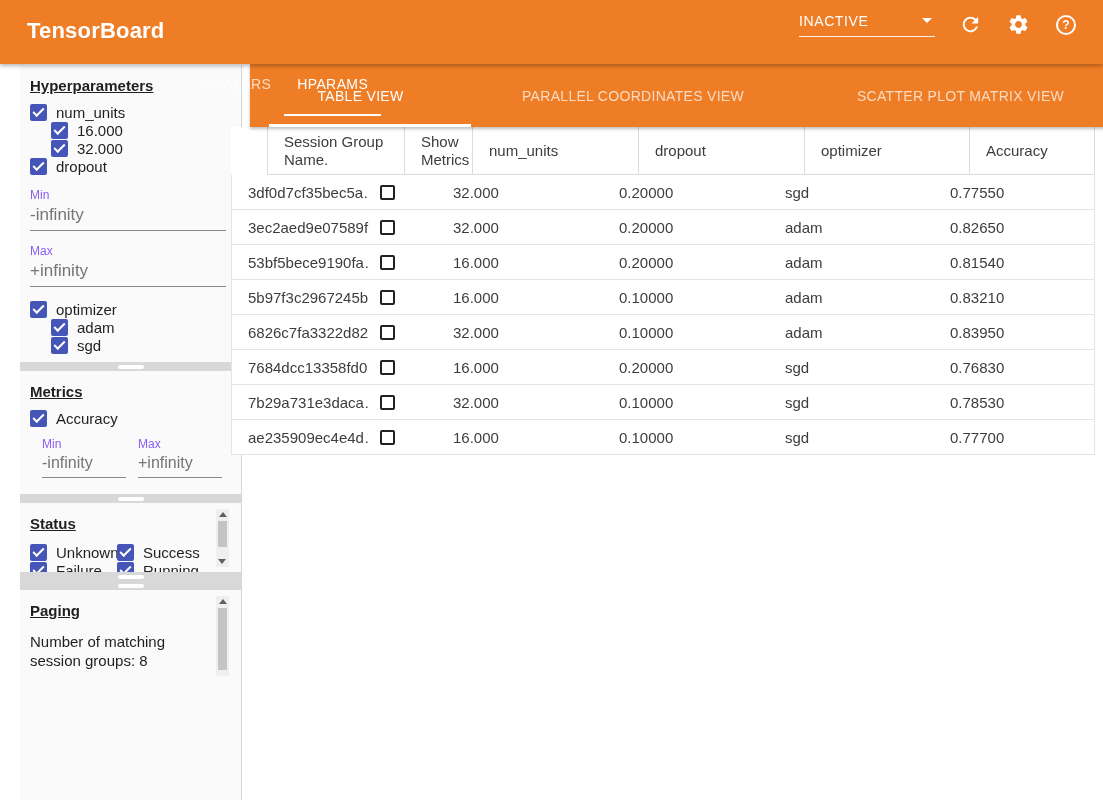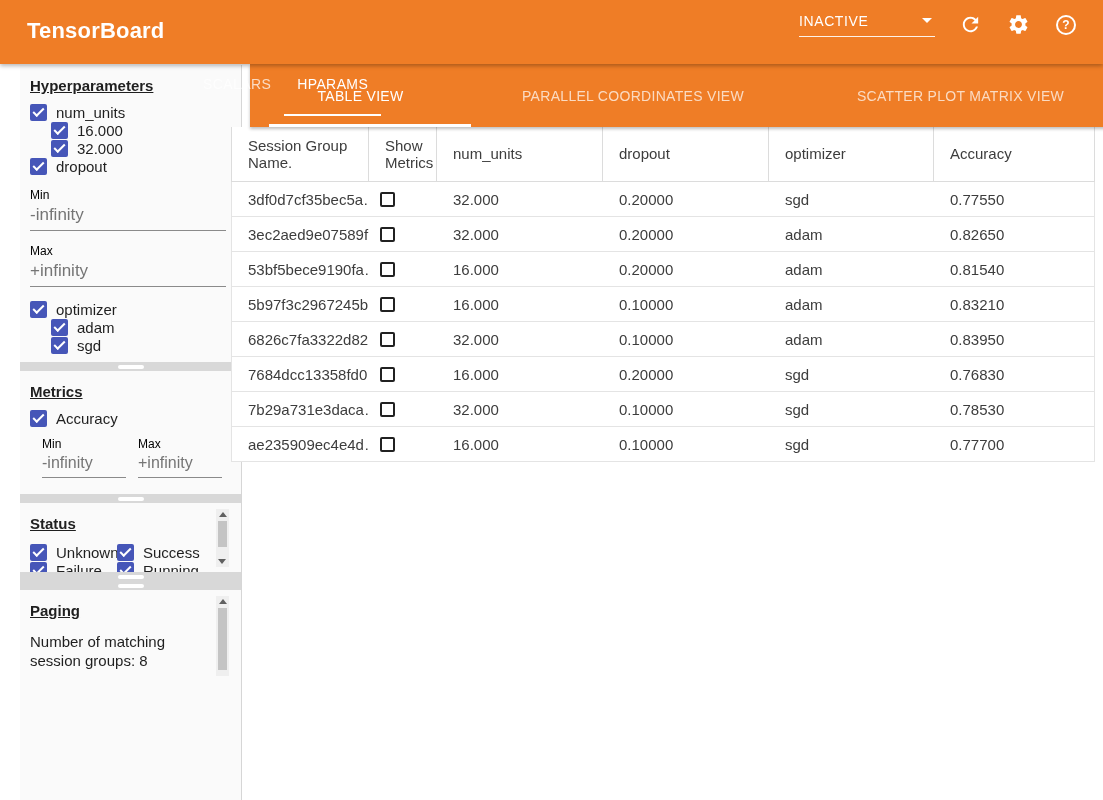--- a/index.html
+++ b/index.html
@@ -37,21 +37,21 @@
   .handle { position:absolute; left:50%; top:3px; transform:translateX(-50%); width:26px; height:4px;
             background:#fff; border-radius:2px; cursor:row-resize; }
   .sec-heading { display:inline-block; font-size:15px; font-weight:700; color:#1f1f1f;
                  text-decoration:underline; margin:4px 0 9px 0; }
   .cb-row { display:flex; align-items:center; height:18px; margin-bottom:0; }
   .cb { width:17px; height:17px; background:#4656b8; border-radius:2px; position:relative; flex:none; cursor:pointer; }
   .cb::after { content:""; position:absolute; left:3px; top:4px; width:9px; height:4px;
                border-left:2px solid #fff; border-bottom:2px solid #fff; transform:rotate(-45deg); }
   .cb-label { margin-left:9px; font-size:15px; color:#1f1f1f; white-space:nowrap; }
   .indent { margin-left:21px; }
-  .field-label { font-size:12px; color:#000000; margin-top:13px; }
+  .field-label { font-size:12px; color:#8b5cf6; margin-top:13px; }
   .field-input { display:block; border:none; outline:none; background:transparent; width:196px;
                  border-bottom:1px solid #8a8a8a; font-size:17px; color:#757575; padding:3px 0 5px 0;
                  font-family:"Liberation Sans", sans-serif; }
   .field-input::placeholder { color:#757575; opacity:1; }
   .minmax-pair { display:flex; gap:12px; margin-left:12px; margin-top:2px; }
   .minmax-col .field-input { width:84px; font-size:16px; }
   .status-grid { display:grid; grid-template-columns:87px 95px; margin-top:2px; }
   .select-box { width:200px; display:flex; justify-content:space-between; align-items:flex-end;
                 border-bottom:1px solid #8a8a8a; padding-bottom:7px; cursor:pointer; }
   .select-text { font-size:17px; color:#757575; }
@@ -78,21 +78,21 @@
   .mtab { display:flex; align-items:center; justify-content:center; color:rgba(255,255,255,.72);
           font-size:14px; letter-spacing:.3px; position:relative; cursor:pointer; }
   .mtab-1 { width:221px; }
   .mtab-2 { width:324px; }
   .mtab-3 { width:331px; }
   .mtab.active { color:#fff; }
   .mtab.active::after { content:""; position:absolute; bottom:0; left:19px; right:0; height:3px; background:#fff; }
 
   
   .table-wrap { position:absolute; top:127px; left:231px; width:864px; background:#fff; }
-  .thead { display:flex; height:55px; border:1px solid #dcdcdc; border-top:none; }
+  .thead { display:flex; height:48px; border:1px solid #dcdcdc; border-top:none;margin-left:36px; }
   .th { display:flex; align-items:center; padding-left:16px; font-size:15px; color:#3d3d3d;
         border-right:1px solid #dcdcdc; line-height:1.15; }
   .th:last-child { border-right:none; }
   .trow { display:flex; height:35px; align-items:center; border-bottom:1px solid #e4e4e4;
           border-left:1px solid #e4e4e4; border-right:1px solid #e4e4e4; }
   .td { padding-left:16px; font-size:15px; color:#3d3d3d; white-space:nowrap; overflow:hidden; }
   .c1 { width:137px; flex:none; }
   .c2 { width:68px; flex:none; }
   .c3 { width:166px; flex:none; }
   .c4 { width:166px; flex:none; }

